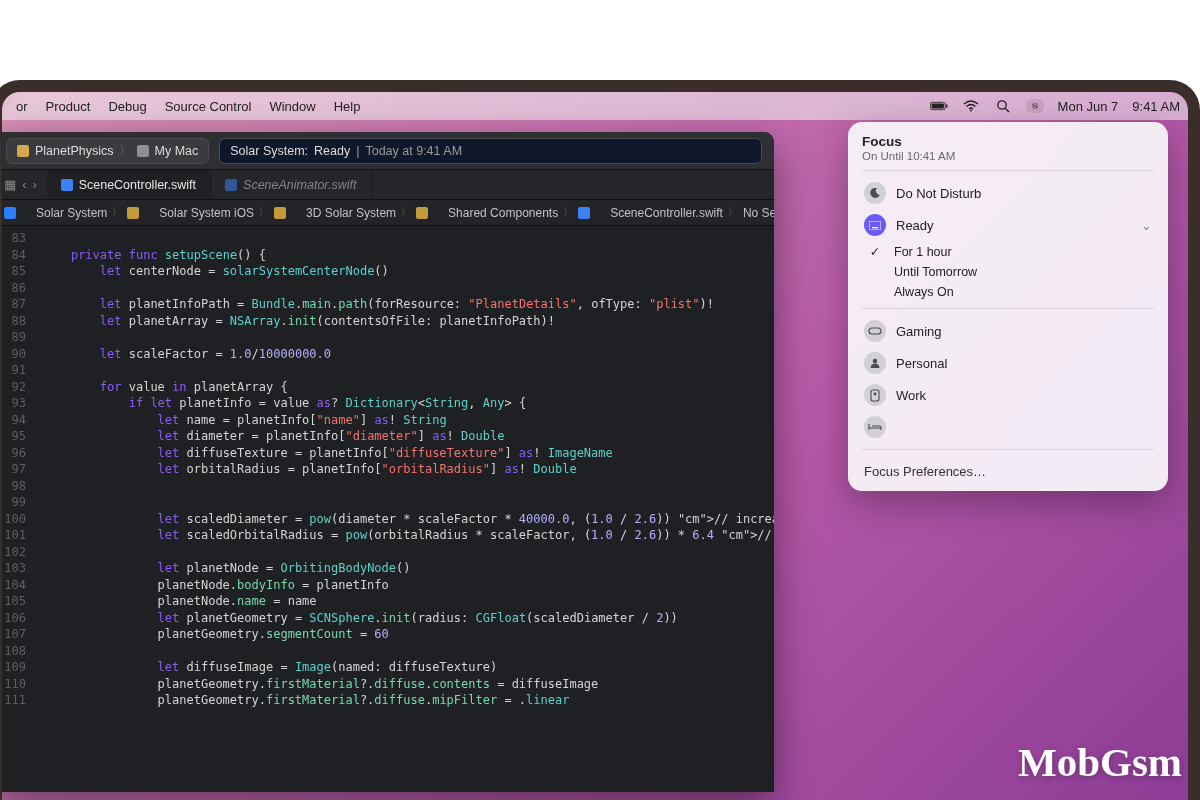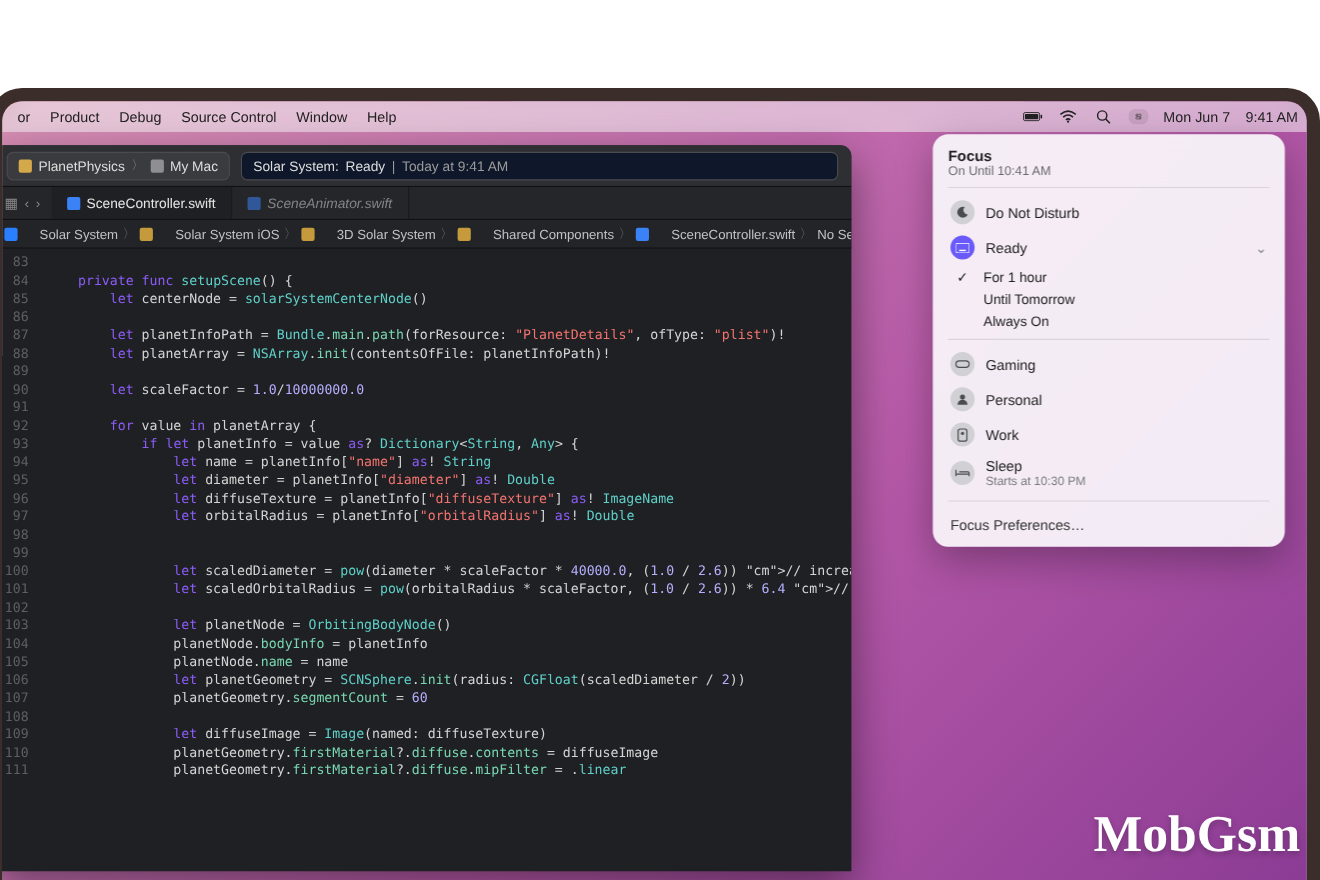--- a/index.html
+++ b/index.html
@@ -182,21 +182,21 @@
   padding: 8px 2px 4px 2px;
   font-size: 13px;
   color: #333;
 }
 
 
 .watermark {
   position: absolute;
   right: 18px; bottom: 14px;
   font-family: Georgia, "Times New Roman", serif;
-  font-size: 47px;
+  font-size: 41px;
   font-weight: 700;
   color: #fff;
   text-shadow: 0 2px 6px rgba(0,0,0,0.25);
   pointer-events: none;
   margin-left: 16px;
 }
 .file-icon { display:inline-block; width:12px; height:12px; background:#d4a94a; border-radius:2px; }
 .swift-icon { display:inline-block; width:12px; height:12px; background:#3b82f6; border-radius:2px; }
 .folder-icon { display:inline-block; width:12px; height:12px; background:#c59a3c; border-radius:2px; }
 .app-icon { display:inline-block; width:12px; height:12px; background:#2a7fff; border-radius:2px; }
@@ -443,24 +443,20 @@
           </svg>
       </span>
       <span class="label">Work</span>
     </div>
     <div class="focus-row">
       <span class="f-icon">
         <svg width="14" height="10" viewBox="0 0 14 10">
             <path d="M1 8V2M1 6h12v2M4 4h8a1 1 0 0 1 1 1v1" fill="none" stroke="#4b4b52" stroke-width="1.1"></path>
           </svg>
       </span>
-      <span class="label">
-        <span>Sleep</span>
-        <div class="meta">Starts at 10:30 PM</div>
-      </span>
     </div>
     <hr>
     <div class="focus-pref">Focus Preferences…</div>
   </div>
 
 </div>
 
 <div class="watermark">MobGsm</div>
 
 </body></html>

